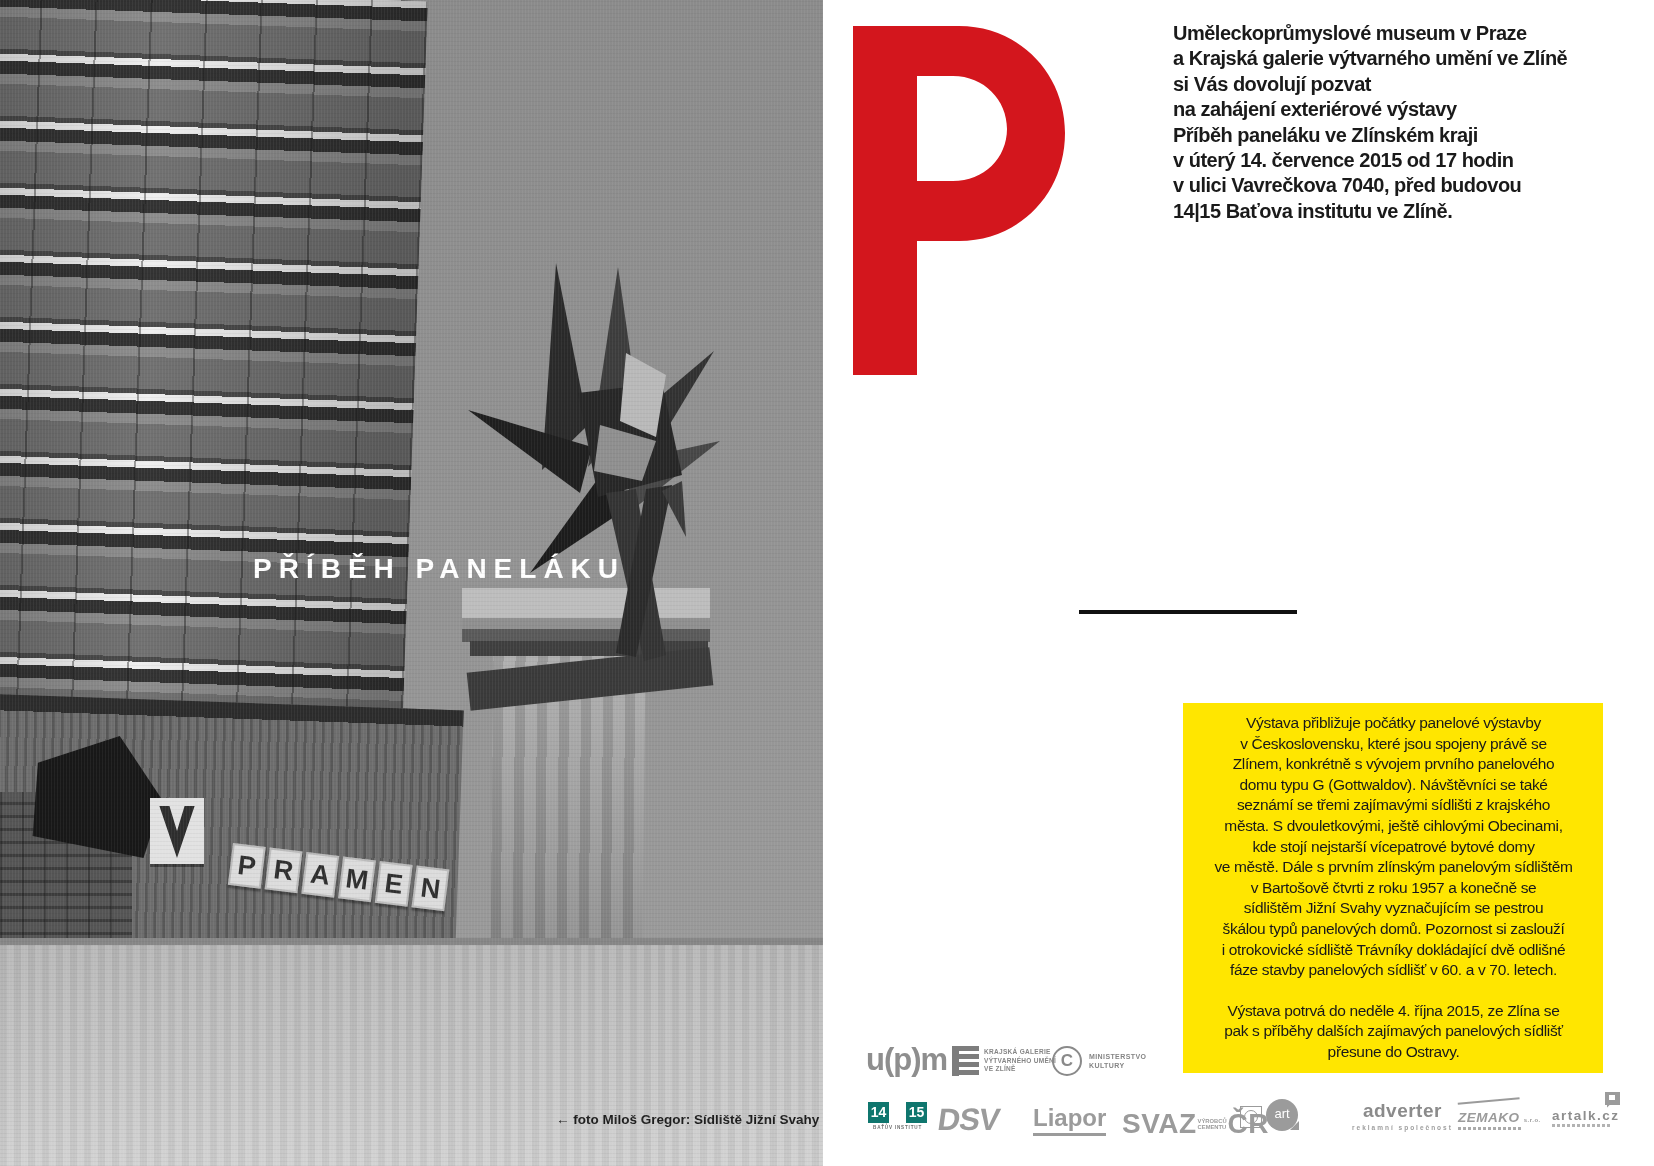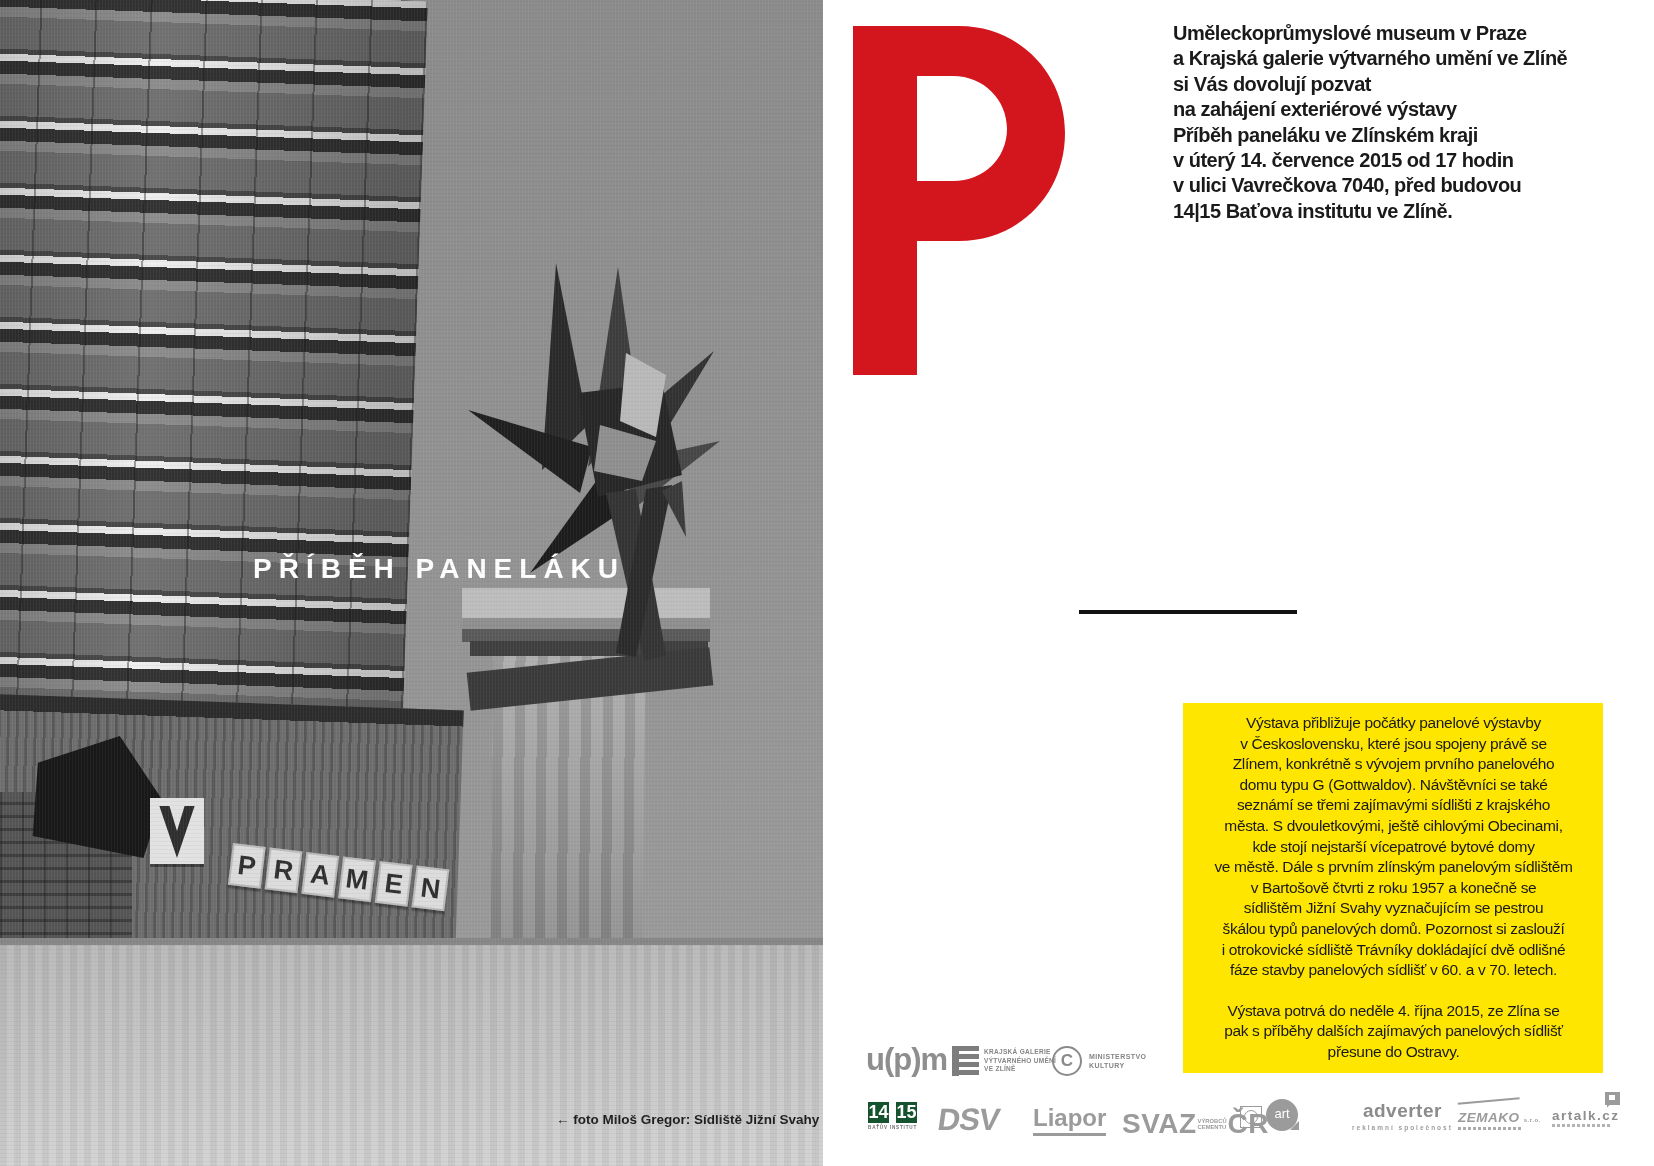--- a/index.html
+++ b/index.html
@@ -83,23 +83,23 @@
   .kg{left:952px;top:1046px;display:flex;gap:5px;}
   .kg .bars{width:20px;height:30px;
          background:repeating-linear-gradient(180deg,#7d7d7d 0 5px,transparent 5px 8px);
          border-left:7px solid #7d7d7d;}
   .kg .txt{font-size:6.5px;line-height:8.5px;letter-spacing:.3px;color:#858585;font-weight:bold;padding-top:2px;}
   .ministry{left:1052px;top:1046px;display:flex;gap:7px;align-items:center;}
   .ministry .circ{width:26px;height:26px;border:2.5px solid #8a8a8a;border-radius:50%;
          text-align:center;font-weight:bold;font-size:17px;line-height:25px;color:#8a8a8a;}
   .ministry .txt{font-size:7px;line-height:9px;letter-spacing:.4px;color:#858585;font-weight:bold;}
   .bata{left:868px;top:1102px;text-align:center;}
-  .bata .sq{display:inline-block;width:21px;height:21px;background:#14532d;color:#ffffff;
-         font-weight:bold;font-size:18px;line-height:21px;}
-  .bata .sq + .sq{margin-left:7px;}
+  .bata .sq{display:inline-block;width:21px;height:21px;background:#0f766e;color:#ffffff;
+         font-weight:bold;font-size:14px;line-height:21px;}
+  .bata .sq + .sq{margin-left:17px;}
   .bata .sub{margin-top:2px;font-size:4.6px;letter-spacing:.8px;color:#6f6f6f;font-weight:bold;}
   .dsv{left:938px;top:1102px;font-weight:bold;font-size:31px;letter-spacing:-1px;color:#9b9b9b;
          transform:skewX(-8deg);}
   .liapor{left:1033px;top:1104px;font-weight:bold;font-size:24px;color:#9b9b9b;
          border-bottom:3px solid #9b9b9b;padding-bottom:1px;}
   .svaz{left:1122px;top:1108px;display:flex;align-items:center;color:#9b9b9b;}
   .svaz .main,.svaz .cr{font-size:28px;letter-spacing:.5px;font-weight:bold;}
   .svaz .small{font-size:5.8px;line-height:6.5px;font-weight:bold;margin:0 1px;}
   .stamp{left:1240px;top:1106px;width:20px;height:20px;border:1.5px solid #9b9b9b;
          display:flex;align-items:center;justify-content:center;}

